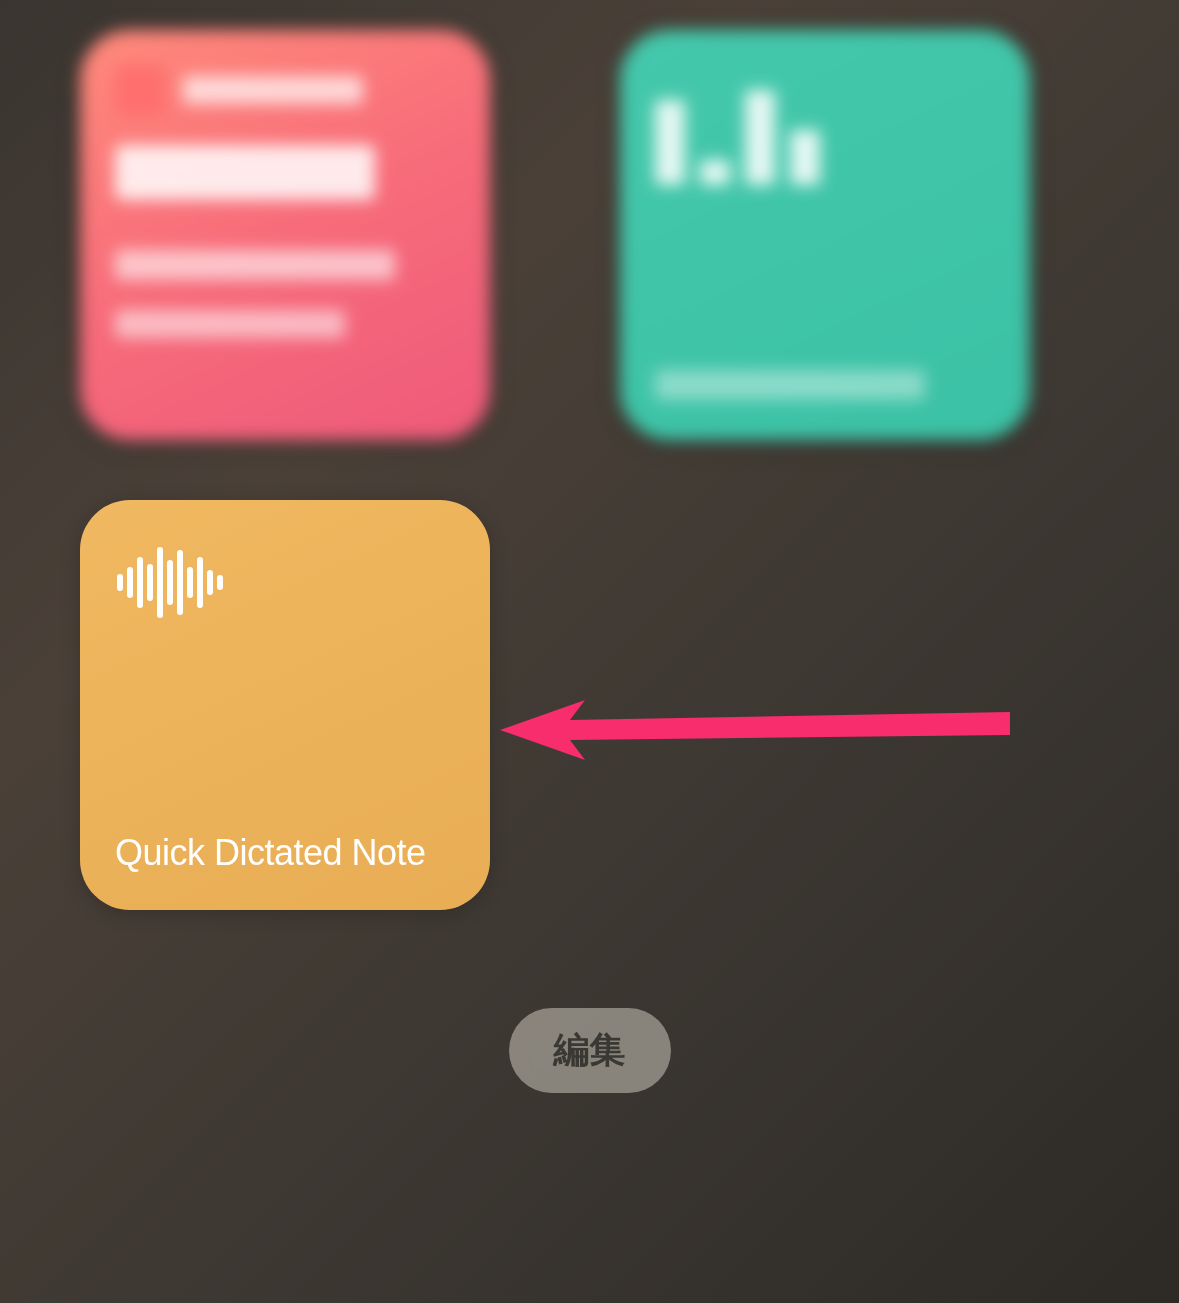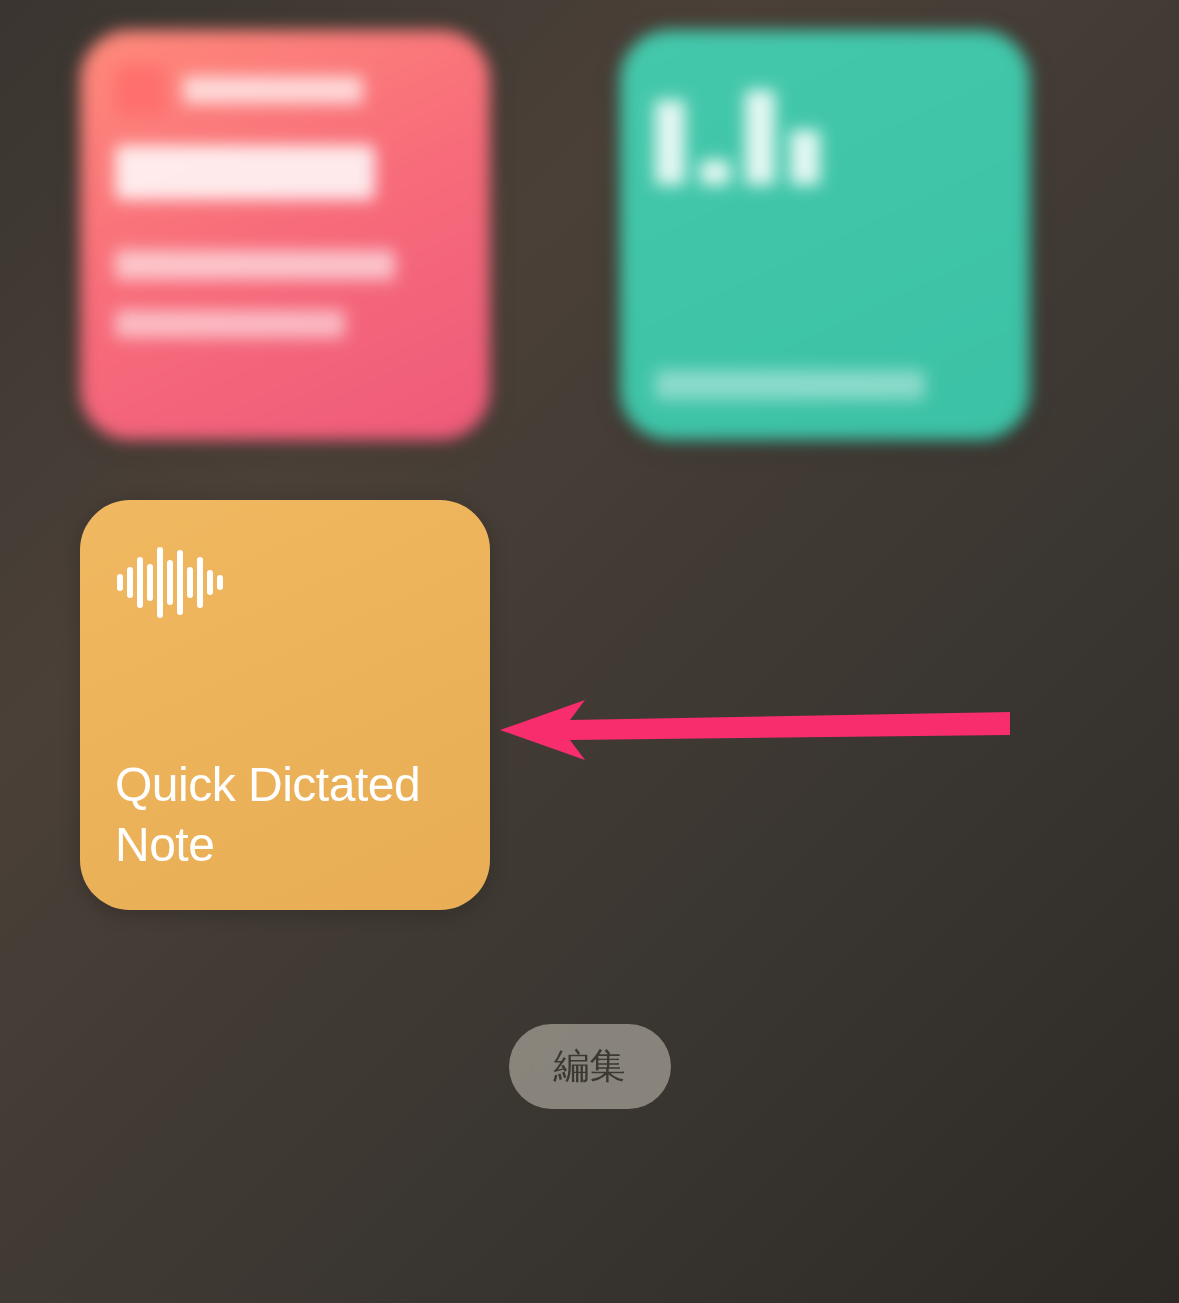--- a/index.html
+++ b/index.html
@@ -105,42 +105,42 @@
       width: 270px;
       height: 30px;
       background: rgba(255,255,255,0.4);
       border-radius: 4px;
     }
     .widget-icon {
       margin-top: 10px;
     }
     .widget-title {
       color: #fff;
-      font-size: 48px;
+      font-size: 36px;
       font-weight: 500;
       line-height: 1.25;
       letter-spacing: -0.5px;
     }
     .arrow-annotation {
       position: absolute;
       top: 700px;
       left: 500px;
       width: 520px;
       height: 60px;
       z-index: 10;
     }
     .edit-button {
       position: absolute;
-      bottom: 194px;
+      bottom: 210px;
       left: 50%;
       transform: translateX(-50%);
       background: rgba(180,175,165,0.65);
       color: #3a3832;
       font-size: 36px;
-      font-weight: 400;
+      font-weight: 700;
       padding: 18px 45px;
       border-radius: 50px;
       border: none;
       cursor: pointer;
       backdrop-filter: blur(10px);
     }
   </style>
 </head>
 <body>
 

